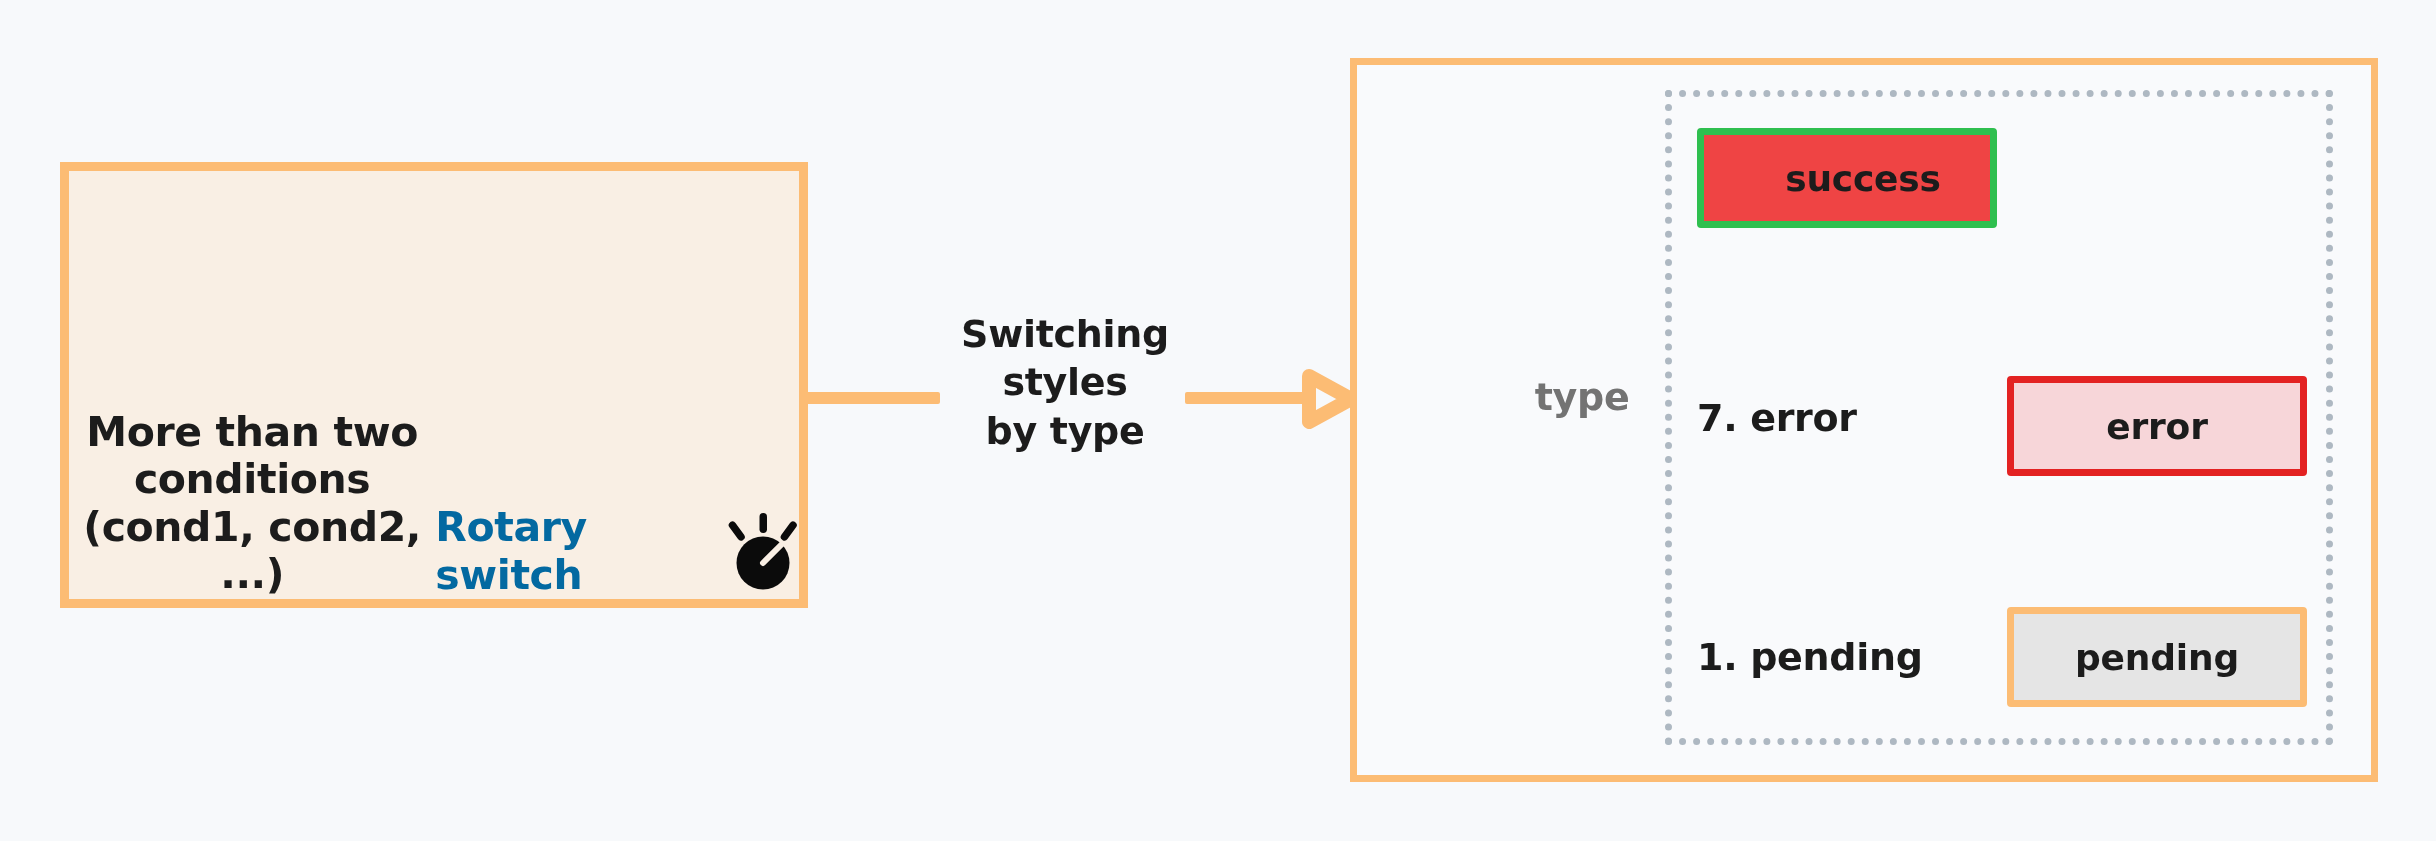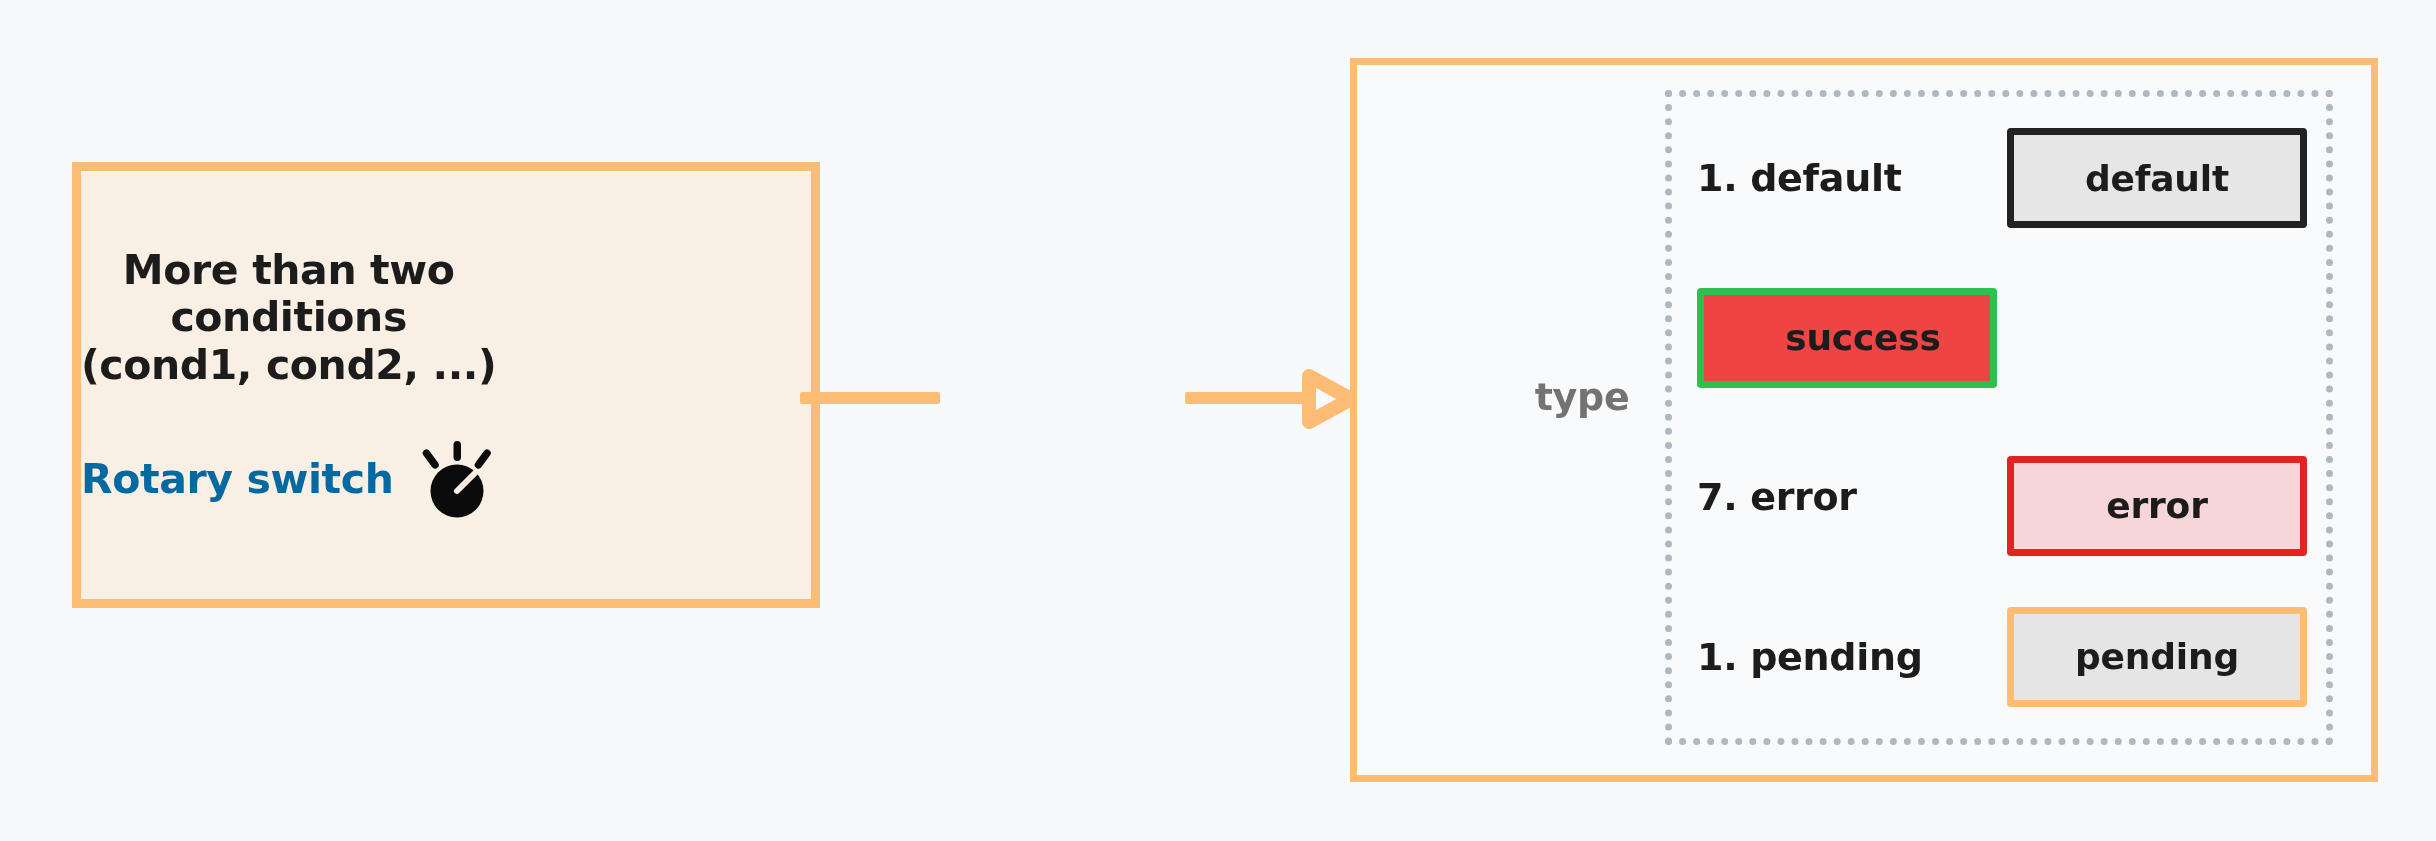--- a/index.html
+++ b/index.html
@@ -24,24 +24,23 @@
   .left-card {
     position: absolute;
     left: 60px;
     top: 162px;
     width: 748px;
     height: 446px;
     box-sizing: border-box;
     background: #f9efe4;
     border: 9px solid #fcbc74;
     display: flex;
-    flex-direction: column;
-    align-items: flex-start;
+    flex-direction: row;
+    align-items: flex-end;
     justify-content: center;
-    margin-left: 12px;
   }
   .left-card-title {
     font-size: 41px;
     font-weight: 700;
     color: #1c1c1c;
     text-align: center;
     line-height: 1.16;
     white-space: pre-line;
     letter-spacing: -0.4px;
     margin-top: -4px;
@@ -195,33 +194,32 @@
     </div>
   </div>
 
   <div class="conn-seg conn-seg-1"></div>
   <div class="conn-seg conn-seg-2"></div>
   <span class="arrow-head">
     <svg width="60" height="62" viewBox="0 0 60 62" xmlns="http://www.w3.org/2000/svg">
       <path d="M9 8 L51 31 L9 54 Z" fill="none" stroke="#fcbc74" stroke-width="14" stroke-linejoin="round" stroke-linecap="round"></path>
     </svg>
   </span>
+  <div class="conn-label">Switching
+styles
+by type</div>
 
   <div class="right-panel">
     <div class="right-panel-label">type</div>
   </div>
 
   <div class="dotted-box"></div>
 
   <div class="type-rows">
 
-    <div class="type-row">
-      <span class="type-row-label">1. default</span>
-      <span class="badge" id="badge-0" style="border-color: rgb(34, 34, 34); background-color: rgb(230, 230, 230);">default</span>
-    </div>
 
     <div class="type-row">
       <span class="badge" id="badge-1" style="border-color: rgb(47, 191, 79); background-color: #ef4444; padding-left: 32px;">success</span>
     </div>
 
     <div class="type-row">
       <span class="type-row-label">7. error</span>
       <span class="badge" id="badge-2" style="border-color: rgb(227, 34, 34); background-color: rgb(247, 214, 217); margin-top: 17px;">error</span>
     </div>
 

